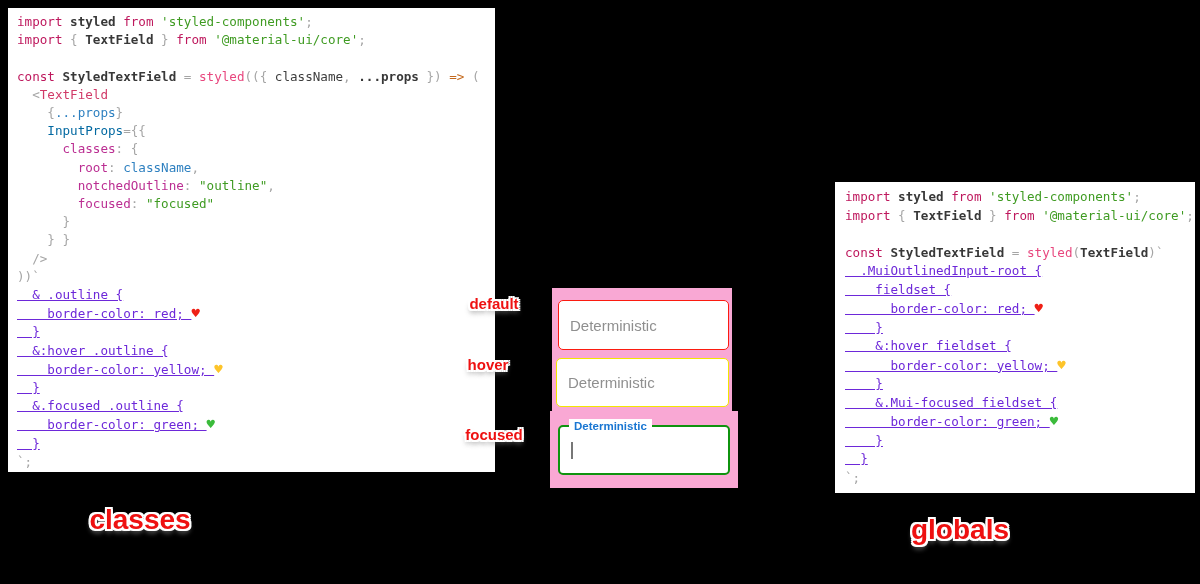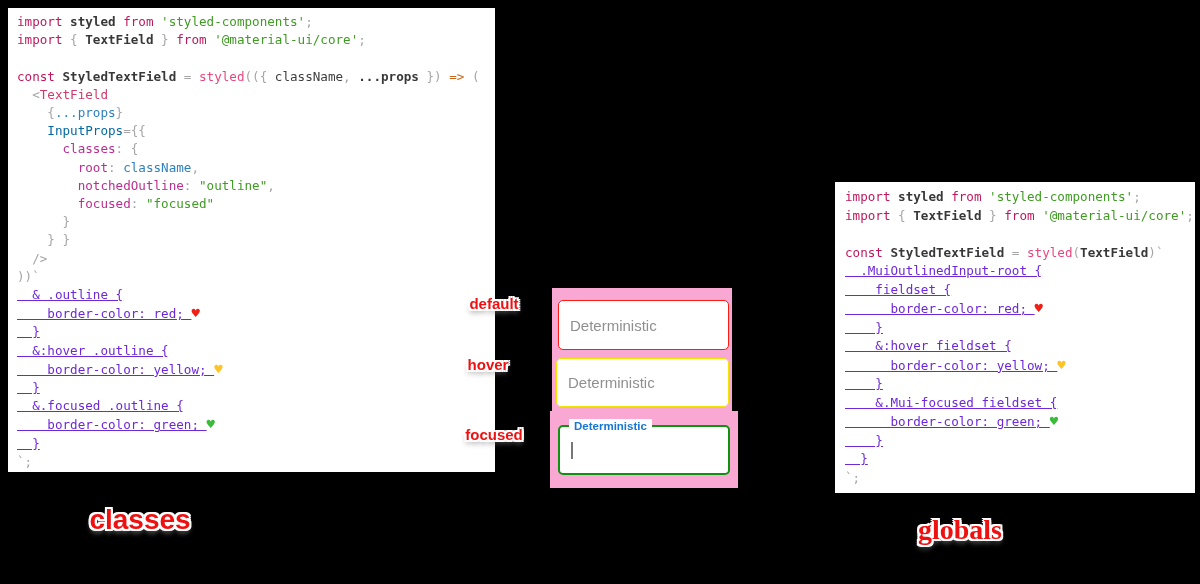--- a/index.html
+++ b/index.html
@@ -73,15 +73,15 @@
   </div>
 
   <div class="mui-panel" style="left:550px;top:396px;width:188px;height:77px;">
     <div class="tf tf-focused" style="left:8px;top:14px;width:168px;height:46px;">
       <span class="tf-legend">Deterministic</span>
       <span class="caret"></span>
     </div>
   </div>
 
   <div class="caption cap-big" style="left:85px;top:504px;">classes</div>
-  <div class="caption cap-big" style="left:905px;top:514px;font-family:Liberation Serif, serif;">globals</div>
+  <div class="caption cap-big" style="left:905px;top:514px;">globals</div>
 
 </div>
 
 </body></html>

